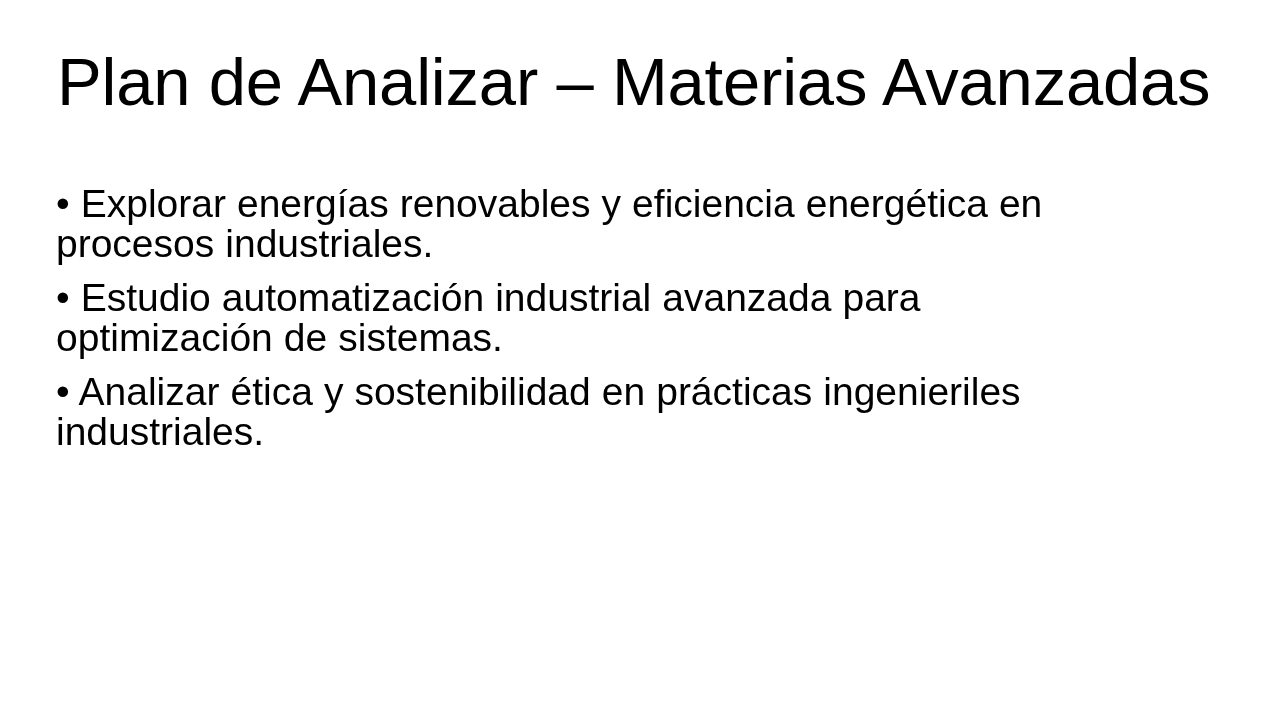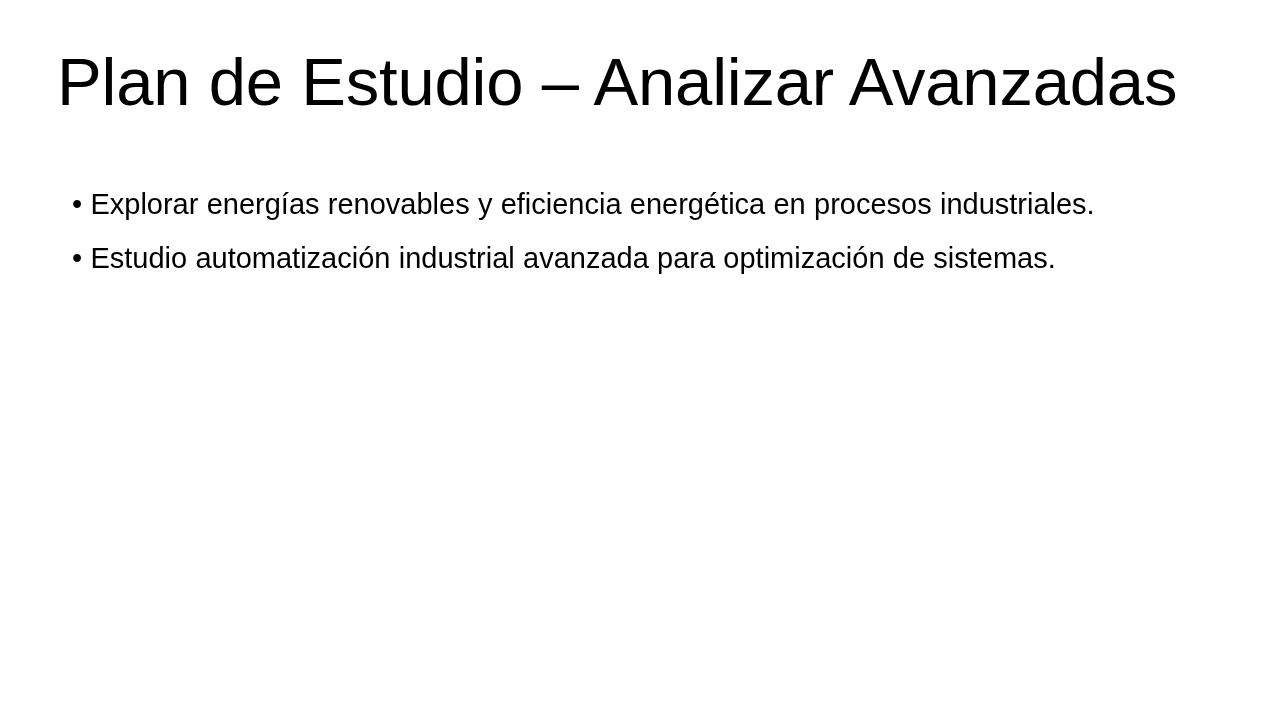--- a/index.html
+++ b/index.html
@@ -41,43 +41,44 @@
 
   
   .slide-body {
     position: absolute;
     left: 56px;
     top: 184px;
     width: 1072px;
   }
 
   .bullet-para {
-    margin: 0 0 14px 16px;
-    font-size: 29px;
+    margin: 0 0 14px 0;
+    font-size: 39px;
     font-weight: 400;
     line-height: 40px;
     color: #000000;
     text-indent: 0;
     word-spacing: 0.2px;
   }
 
   .bullet-para:last-child {
     margin-bottom: 0;
   }
 </style>
 </head>
 <body>
 
 <div class="slide">
 
-  <h1 class="slide-title">Plan de Estudio – Analizar Avanzadas</h1>
+  <h1 class="slide-title">Plan de Analizar – Materias Avanzadas</h1>
 
   <div class="slide-body">
 
     <p class="bullet-para">• Explorar energías renovables y eficiencia energética en procesos industriales.</p>
 
     <p class="bullet-para">• Estudio automatización industrial avanzada para optimización de sistemas.</p>
 
 
+    <p class="bullet-para">• Analizar ética y sostenibilidad en prácticas ingenieriles industriales.</p>
 
   </div>
 
 </div>
 
 </body></html>

